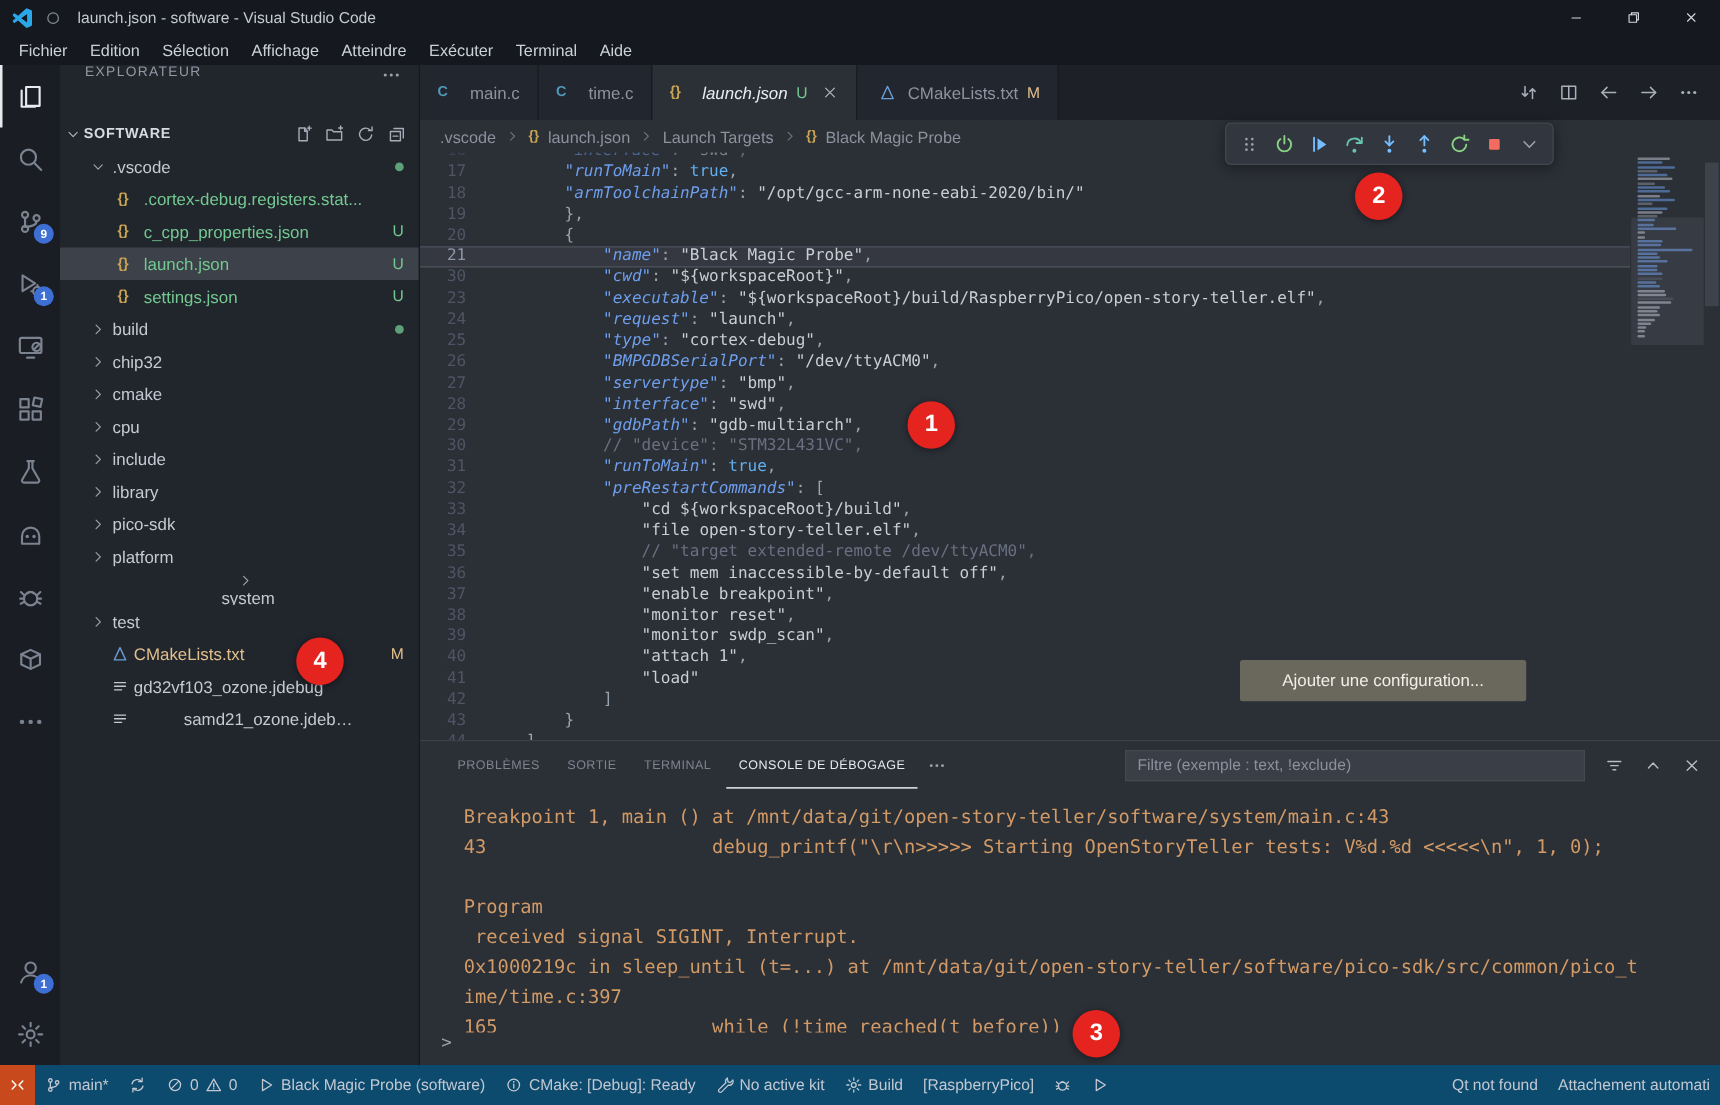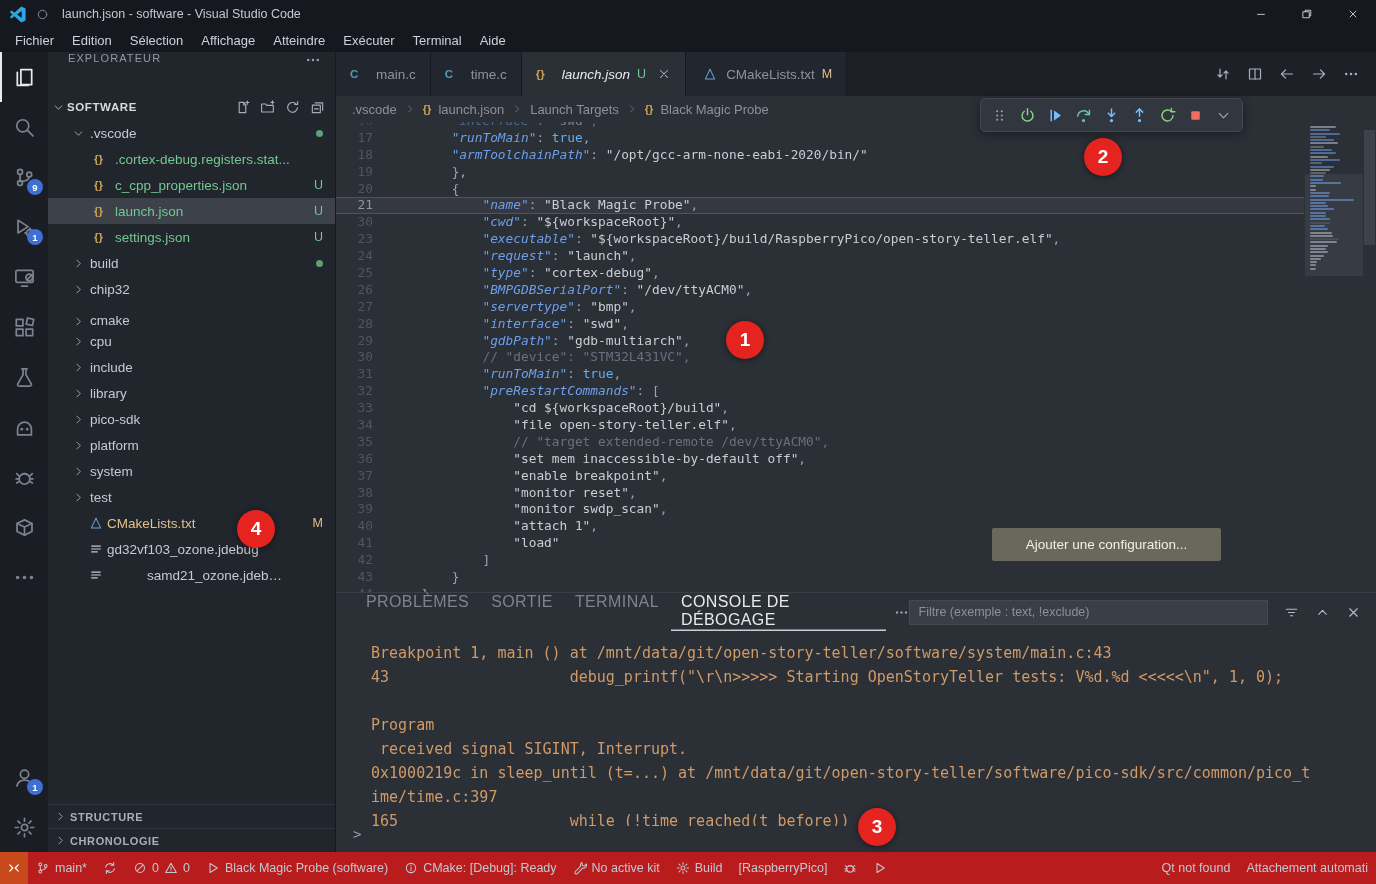--- a/index.html
+++ b/index.html
@@ -102,34 +102,34 @@
 .dt-btn{width:27px;height:27px;display:flex;align-items:center;justify-content:center;border-radius:4px;cursor:pointer}
 .dt-btn svg{width:17px;height:17px}
 .dt-green{color:#89d185}.dt-blue{color:#75beff}.dt-teal{color:#66c3ae}.dt-red{color:#f26d5f}.dt-gray{color:#9aa1ad}
 
 .config-button{position:absolute;left:656px;top:406px;width:229px;height:33px;background:#6a675c;color:#f1efe7;border:none;border-radius:2px;font-family:"Liberation Sans",sans-serif;font-size:13.5px;cursor:pointer}
 
 
 .panel{height:260px;flex:none;border-top:1px solid #3a3e46;display:flex;flex-direction:column;background:#2b2f36}
 .panel-header{height:38px;flex:none;display:flex;align-items:center;padding:0 12px 0 20px}
 .panel-tabs{display:flex;height:100%;align-items:center}
-.panel-tab{height:100%;display:flex;padding:0 10px;margin-right:2px;font-size:16px;letter-spacing:.4px;color:#7d8490;cursor:pointer}
+.panel-tab{height:100%;display:flex;align-items:center;padding:0 10px;margin-right:2px;font-size:10px;letter-spacing:.4px;color:#7d8490;cursor:pointer}
 .panel-tab.active{color:#e8eaee;box-shadow:inset 0 -1.5px 0 #c9ced7}
 .panel-more{color:#9aa1ad;margin-left:6px;cursor:pointer}.panel-more svg{width:15px;height:15px}
 .panel-filter{margin-left:auto;margin-right:12px;width:368px;height:25px;background:#3a3e46;border:1px solid #44484f;color:#ccd1d9;font-family:"Liberation Sans",sans-serif;font-size:12.5px;padding:0 9px;outline:none}
 .panel-filter::placeholder{color:#8a919d}
 .panel-actions{display:flex;align-items:center;gap:9px;color:#b6bcc6}
 .panel-actions .icon{width:22px;height:22px;cursor:pointer}
 .panel-actions svg{width:15px;height:15px}
 .panel-body{flex:1;padding:10px 0 0 35px;font-family:"DejaVu Sans Mono",monospace;font-size:15px;line-height:24px;color:#d19a66;overflow:hidden}
 .console-line{white-space:pre;height:24px}
 .panel-prompt{height:26px;flex:none;font-family:"DejaVu Sans Mono",monospace;font-size:14px;color:#9aa1ad;padding-left:17px}
 
 
-.statusbar{position:absolute;left:0;right:0;bottom:0;height:32px;background:#b91c1c;display:flex;align-items:center;font-size:12.5px;color:#c2c8d2;overflow:hidden}
+.statusbar{position:absolute;left:0;right:0;bottom:0;height:32px;background:#0c4a6e;display:flex;align-items:center;font-size:12.5px;color:#c2c8d2;overflow:hidden}
 .sb-item{height:100%;display:flex;align-items:center;gap:5px;padding:0 8px;cursor:pointer;white-space:nowrap}
 .sb-item svg{width:14px;height:14px}
 .sb-item.accent{background:#c8491c;color:#fff;padding:0 7px}
 .sb-item.push{margin-left:auto}
 
 
 .annotation{position:absolute;width:38px;height:38px;border-radius:50%;background:#e5231f;color:#fff;display:flex;align-items:center;justify-content:center;font-weight:700;font-size:19px;z-index:60;box-shadow:0 1px 6px rgba(0,0,0,.45)}
 </style>
 </head>
 <body>
@@ -395,21 +395,21 @@
           </div>
           <div class="tree-row" style="padding-left: 24px;">
             <span class="icon chev">
               <svg viewBox="0 0 16 16" fill="none" stroke="currentColor" stroke-width="1.2" stroke-linecap="round" stroke-linejoin="round">
                 <path d="M6 3.8 10.2 8 6 12.2"></path>
               </svg>
             </span>
             <span class="label">chip32</span>
             <span class="spacer"></span>
           </div>
-          <div class="tree-row" style="padding-left: 24px; align-items: flex-end;">
+          <div class="tree-row" style="padding-left: 24px;">
             <span class="icon chev">
               <svg viewBox="0 0 16 16" fill="none" stroke="currentColor" stroke-width="1.2" stroke-linecap="round" stroke-linejoin="round">
                 <path d="M6 3.8 10.2 8 6 12.2"></path>
               </svg>
             </span>
             <span class="label">cmake</span>
             <span class="spacer"></span>
           </div>
           <div class="tree-row" style="padding-left: 24px;">
             <span class="icon chev">
@@ -449,21 +449,21 @@
           </div>
           <div class="tree-row" style="padding-left: 24px;">
             <span class="icon chev">
               <svg viewBox="0 0 16 16" fill="none" stroke="currentColor" stroke-width="1.2" stroke-linecap="round" stroke-linejoin="round">
                 <path d="M6 3.8 10.2 8 6 12.2"></path>
               </svg>
             </span>
             <span class="label">platform</span>
             <span class="spacer"></span>
           </div>
-          <div class="tree-row" style="padding-left: 24px;">
+          <div class="tree-row" style="padding-left: 24px; flex-direction: column;">
             <span class="icon chev">
               <svg viewBox="0 0 16 16" fill="none" stroke="currentColor" stroke-width="1.2" stroke-linecap="round" stroke-linejoin="round">
                 <path d="M6 3.8 10.2 8 6 12.2"></path>
               </svg>
             </span>
             <span class="label">system</span>
             <span class="spacer"></span>
           </div>
           <div class="tree-row" style="padding-left: 24px;">
             <span class="icon chev">
@@ -494,38 +494,20 @@
             <span class="spacer"></span>
           </div>
           <div class="tree-row" style="padding-left: 38px; gap: 40px;">
             <span class="icon file-ic">
               <svg viewBox="0 0 16 16" fill="none" stroke="currentColor" stroke-width="1.2" stroke-linecap="round" stroke-linejoin="round">
                 <path d="M3 4.7h10M3 8h10M3 11.3h6.5"></path>
               </svg>
             </span>
             <span class="label">samd21_ozone.jdebug</span>
             <span class="spacer"></span>
-          </div>
-        </div>
-      <div class="sidebar-bottom" id="sidebar-bottom">
-          <div class="bottom-section">
-            <span class="icon chev">
-              <svg viewBox="0 0 16 16" fill="none" stroke="currentColor" stroke-width="1.2" stroke-linecap="round" stroke-linejoin="round">
-                <path d="M6 3.8 10.2 8 6 12.2"></path>
-              </svg>
-            </span>
-            <span>STRUCTURE</span>
-          </div>
-          <div class="bottom-section">
-            <span class="icon chev">
-              <svg viewBox="0 0 16 16" fill="none" stroke="currentColor" stroke-width="1.2" stroke-linecap="round" stroke-linejoin="round">
-                <path d="M6 3.8 10.2 8 6 12.2"></path>
-              </svg>
-            </span>
-            <span>CHRONOLOGIE</span>
           </div>
         </div>
     </div>
 
     <div class="editor-region">
       <div class="tabbar" id="tabbar">
           <div class="tab">
             <span class="file-ic c-ic">C</span>
             <span class="tab-label">main.c</span>
           </div>

